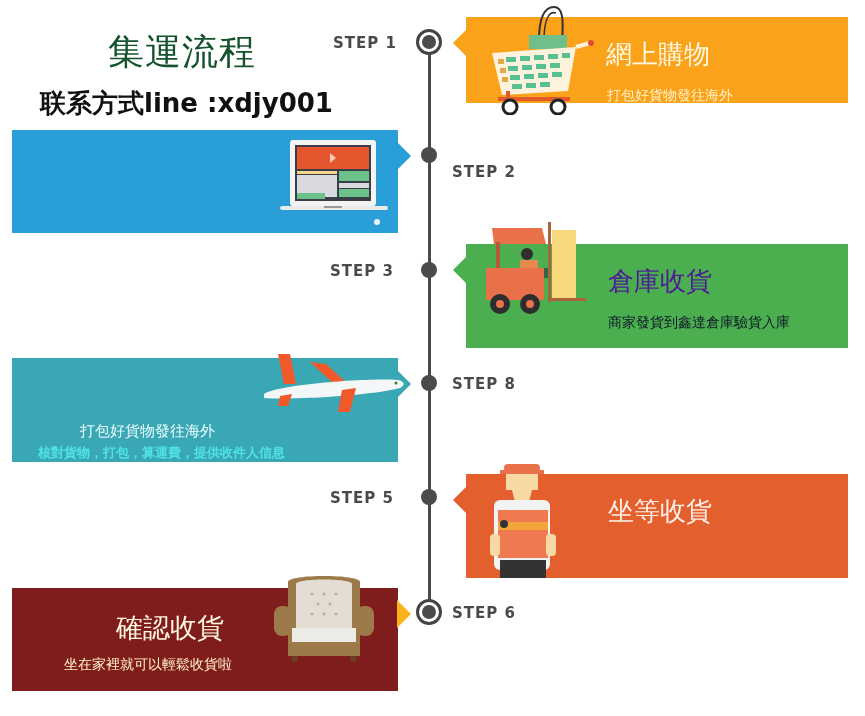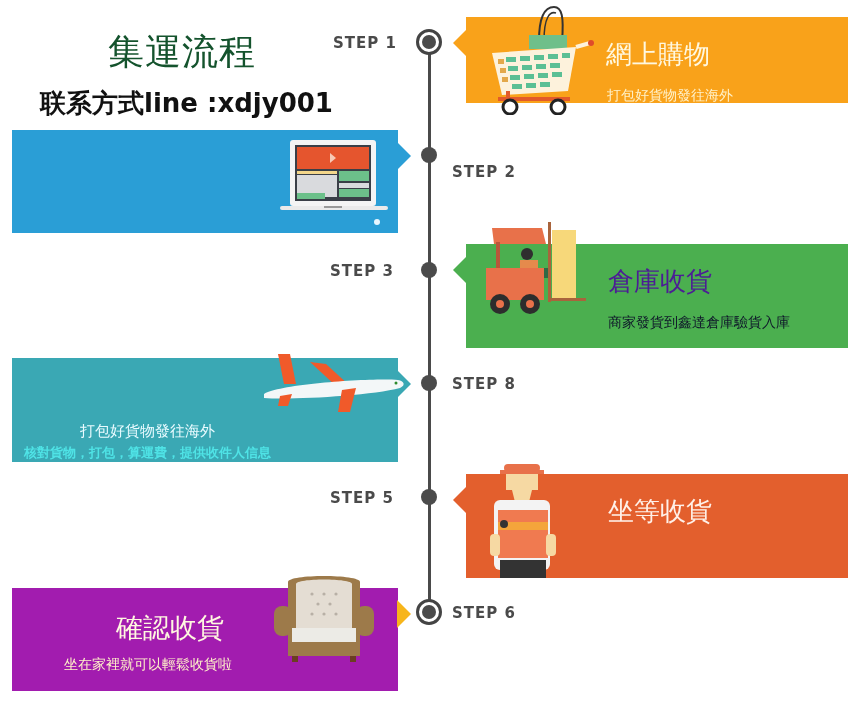--- a/index.html
+++ b/index.html
@@ -151,21 +151,21 @@
     <circle cx="48" cy="82" r="10" fill="#2d2d2d"></circle>
       <circle cx="48" cy="82" r="4" fill="#e8714a"></circle>
   </svg>
   <div class="heading" style="left:142px; top:20px; color:#4c1d95;">倉庫收貨</div>
   <div class="sub" style="left:142px; top:70px; color:#0f172a;">商家發貨到鑫達倉庫驗貨入庫</div>
 </div>
 
 <div class="box" style="left:12px; top:358px; width:386px; height:104px; background:#3AA8B4;">
   <div class="notch-right" style="border-left-color:#3AA8B4;"></div>
   <div class="sub" style="left:68px; top:64px; font-size:15px; color:#e8fbff;">打包好貨物發往海外</div>
-  <div class="extra" style="left:12px; top:86px;text-align:center;">核對貨物，打包，算運費，提供收件人信息</div>
+  <div class="extra" style="left:26px; top:86px;text-align:center;">核對貨物，打包，算運費，提供收件人信息</div>
   <svg class="icon" style="left:238px; top:-8px;" width="160" height="70" viewBox="0 0 160 70">
     <path d="M28 4 L40 4 L46 34 L34 34 Z" fill="#f05a2a"></path>
     <path d="M60 12 L76 14 L100 36 L86 36 Z" fill="#f05a2a"></path>
     <path d="M14 44 C30 34 120 28 148 30 C154 31 156 35 150 38 C120 46 40 50 14 48 Z" fill="#f3f7f8"></path>
     <path d="M92 40 L106 38 L100 62 L88 62 Z" fill="#f05a2a"></path>
     <path d="M30 46 L42 44 L38 56 L28 56 Z" fill="#f05a2a"></path>
     <circle cx="146" cy="33" r="1.5" fill="#2d8a2d"></circle>
   </svg>
 </div>
 
@@ -180,21 +180,21 @@
     <rect x="8" y="50" width="50" height="48" fill="#f07a50"></rect>
     <rect x="8" y="62" width="50" height="8" fill="#f4a53b"></rect>
     <circle cx="14" cy="64" r="4" fill="#333"></circle>
     <rect x="0" y="74" width="10" height="22" rx="4" fill="#f6d9a3"></rect>
     <rect x="56" y="74" width="10" height="22" rx="4" fill="#f6d9a3"></rect>
     <rect x="10" y="100" width="46" height="18" fill="#333"></rect>
   </svg>
   <div class="heading" style="left:142px; top:20px; color:#fff0e8;">坐等收貨</div>
 </div>
 
-<div class="box" style="left:12px; top:588px; width:386px; height:103px; background:#a21caf;">
+<div class="box" style="left:12px; top:588px; width:386px; height:103px; background:#7f1d1d;">
   <div class="notch-right" style="border-left-color:#F7B51B;"></div>
   <div class="heading" style="left:104px; top:22px; font-size:27px; color:#fff8e0;">確認收貨</div>
   <div class="sub" style="left:52px; top:68px; color:#fff1c8;">坐在家裡就可以輕鬆收貨啦</div>
   <svg class="icon" style="left:262px; top:-16px;" width="100" height="96" viewBox="0 0 100 96">
     <path d="M14 10 C14 2 86 2 86 10 L86 70 L14 70 Z" fill="#9d7a4a"></path>
     <path d="M22 12 C22 6 78 6 78 12 L78 58 L22 58 Z" fill="#e4ddd3"></path>
     <g fill="#b8b0a6">
         <circle cx="38" cy="22" r="1.6"></circle>
         <circle cx="50" cy="22" r="1.6"></circle>
         <circle cx="62" cy="22" r="1.6"></circle>

